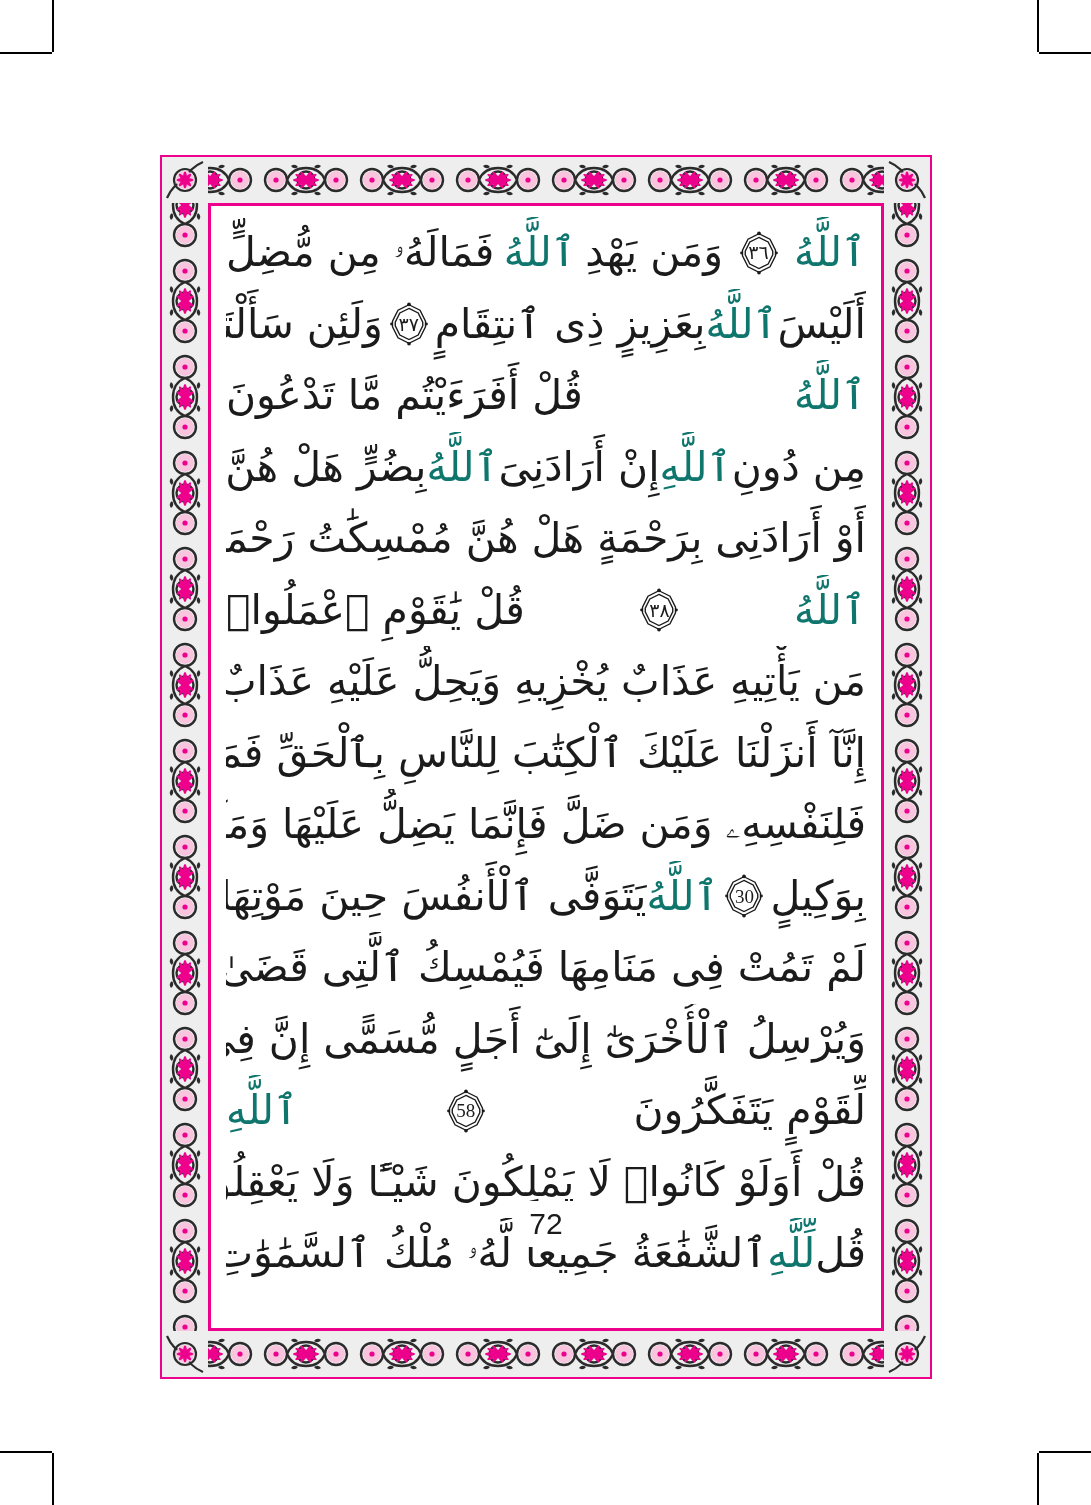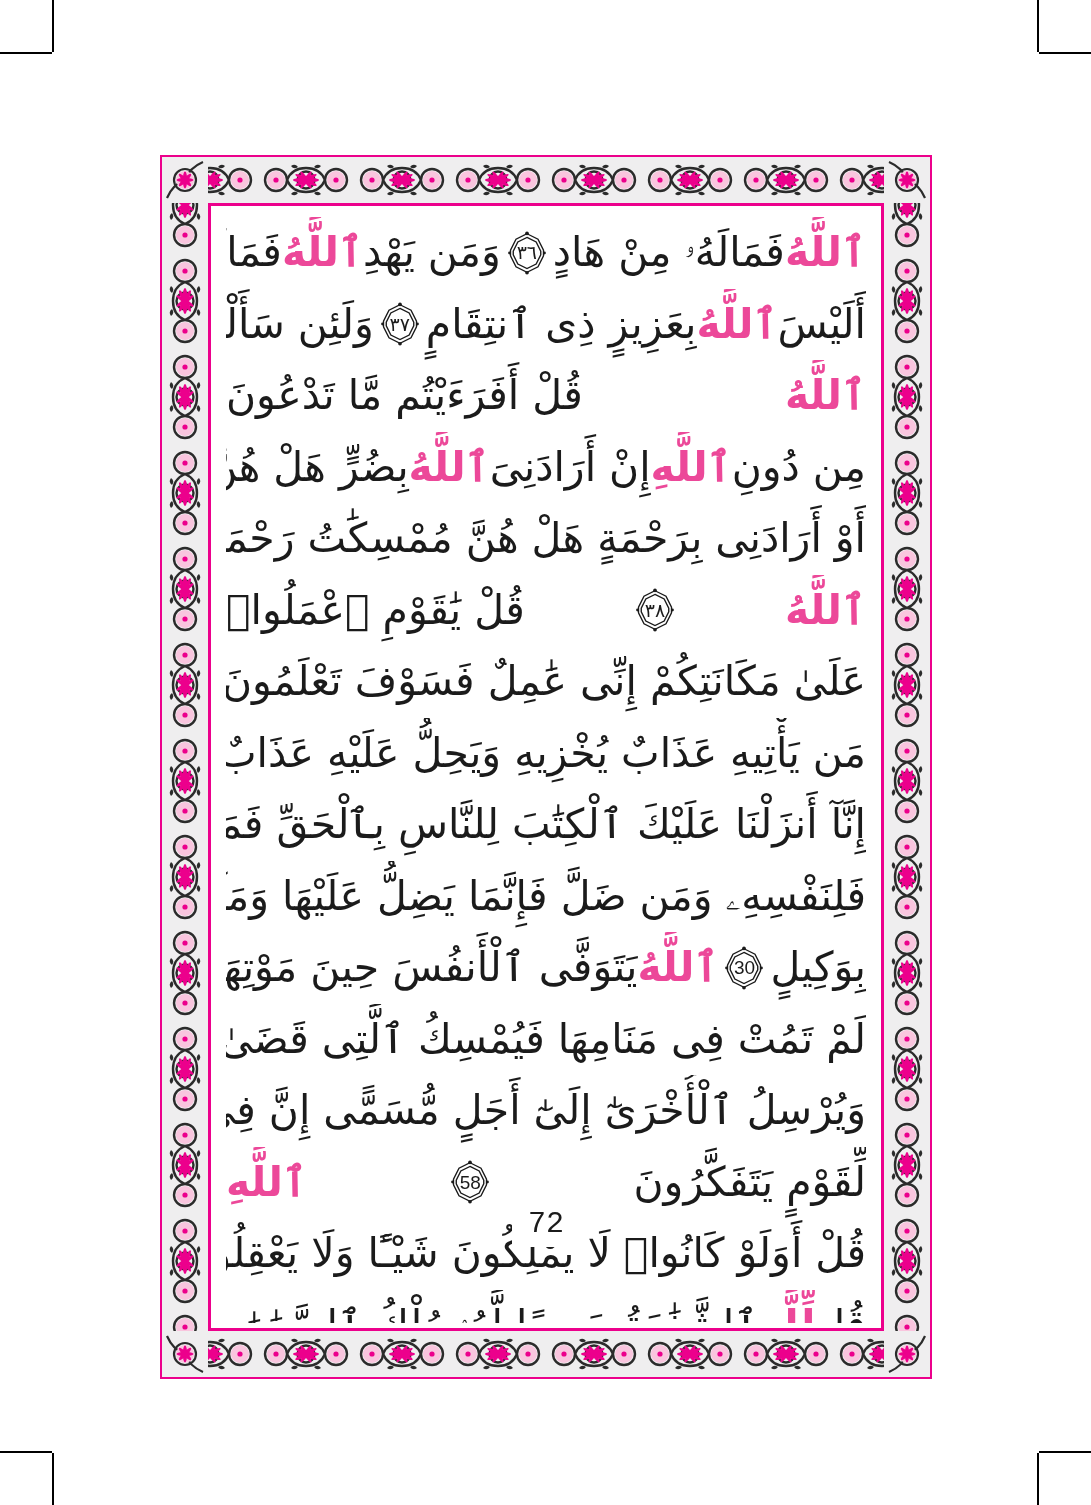--- a/index.html
+++ b/index.html
@@ -81,55 +81,55 @@
     direction:rtl;
     font-family:"DejaVu Sans", sans-serif;
     font-weight:400;
     letter-spacing:-0.5px;
     overflow:hidden;
   }
   .ayah-line > span{flex:0 0 auto;}
   .ayah-line .stretch{flex:1 1 auto;}
 
   
-  .lafz-allah{color:#ec4899;font-weight:700;}
+  .lafz-allah{color:#0f766e;font-weight:400;}
 
   
   .ayah-mark{
     display:inline-flex;
     align-items:center;
     justify-content:center;
     width:44px;height:44px;
     position:relative;
     flex:0 0 auto;
     margin:0 4px;
     vertical-align:middle;
   }
   .ayah-mark .glyph{
     position:relative;z-index:2;
     font-size:19px;
     color:#1b1b1b;
-    font-family:Liberation Sans, sans-serif;
+    font-family:Liberation Serif, serif;
     letter-spacing:0;
     line-height:1;
   }
   .ayah-mark .ring{
     position:absolute;inset:0;z-index:1;
   }
 
   
   #page-number-plate{
     position:absolute;
     left:50%;
     transform:translateX(-50%);
     bottom:132px;
     background:#ffffff;
     padding:0 16px;
     z-index:6;
-    font-family:Liberation Mono, monospace;
+    font-family:Liberation Sans, sans-serif;
     font-size:30px;
     color:#1b1b1b;
     line-height:46px;
     height:46px;
     text-align:center;
   }
 </style>
 </head>
 <body>
 
@@ -276,21 +276,20 @@
         <use href="#corner-rosette"></use>
       </svg>
 
     <div class="keyline-inner"></div>
   </div>
 
   <div id="text-well">
 
     <div class="ayah-line">
       <span class="lafz-allah">ٱللَّهُ</span>
-      <span>فَمَالَهُۥ مِنْ هَادٍ</span>
       <span class="ayah-mark">
         <svg class="ring" width="44" height="44">
             <use href="#ayah-ring"></use>
           </svg>
         <span class="glyph">٣٦</span>
       </span>
       <span>وَمَن يَهْدِ</span>
       <span class="lafz-allah">ٱللَّهُ</span>
       <span>فَمَالَهُۥ مِن مُّضِلٍّ</span>
     </div>
@@ -329,25 +328,20 @@
       <span class="lafz-allah">ٱللَّهُ</span>
       <span class="ayah-mark">
         <svg class="ring" width="44" height="44">
             <use href="#ayah-ring"></use>
           </svg>
         <span class="glyph">٣٨</span>
       </span>
       <span>قُلْ يَٰقَوْمِ ٱعْمَلُوا۟</span>
     </div>
 
-    <div class="ayah-line">
-      <span>عَلَىٰ مَكَانَتِكُمْ إِنِّى عَٰمِلٌ فَسَوْفَ تَعْلَمُونَ</span>
-      <span class="stretch"></span>
-
-    </div>
 
     <div class="ayah-line">
       <span>مَن يَأْتِيهِ عَذَابٌ يُخْزِيهِ وَيَحِلُّ عَلَيْهِ عَذَابٌ مُّقِيمٌ</span>
       <span class="stretch"></span>
 
     </div>
 
     <div class="ayah-line">
       <span>إِنَّآ أَنزَلْنَا عَلَيْكَ ٱلْكِتَٰبَ لِلنَّاسِ بِٱلْحَقِّ فَمَنِ ٱهْتَدَىٰ</span>
     </div>

